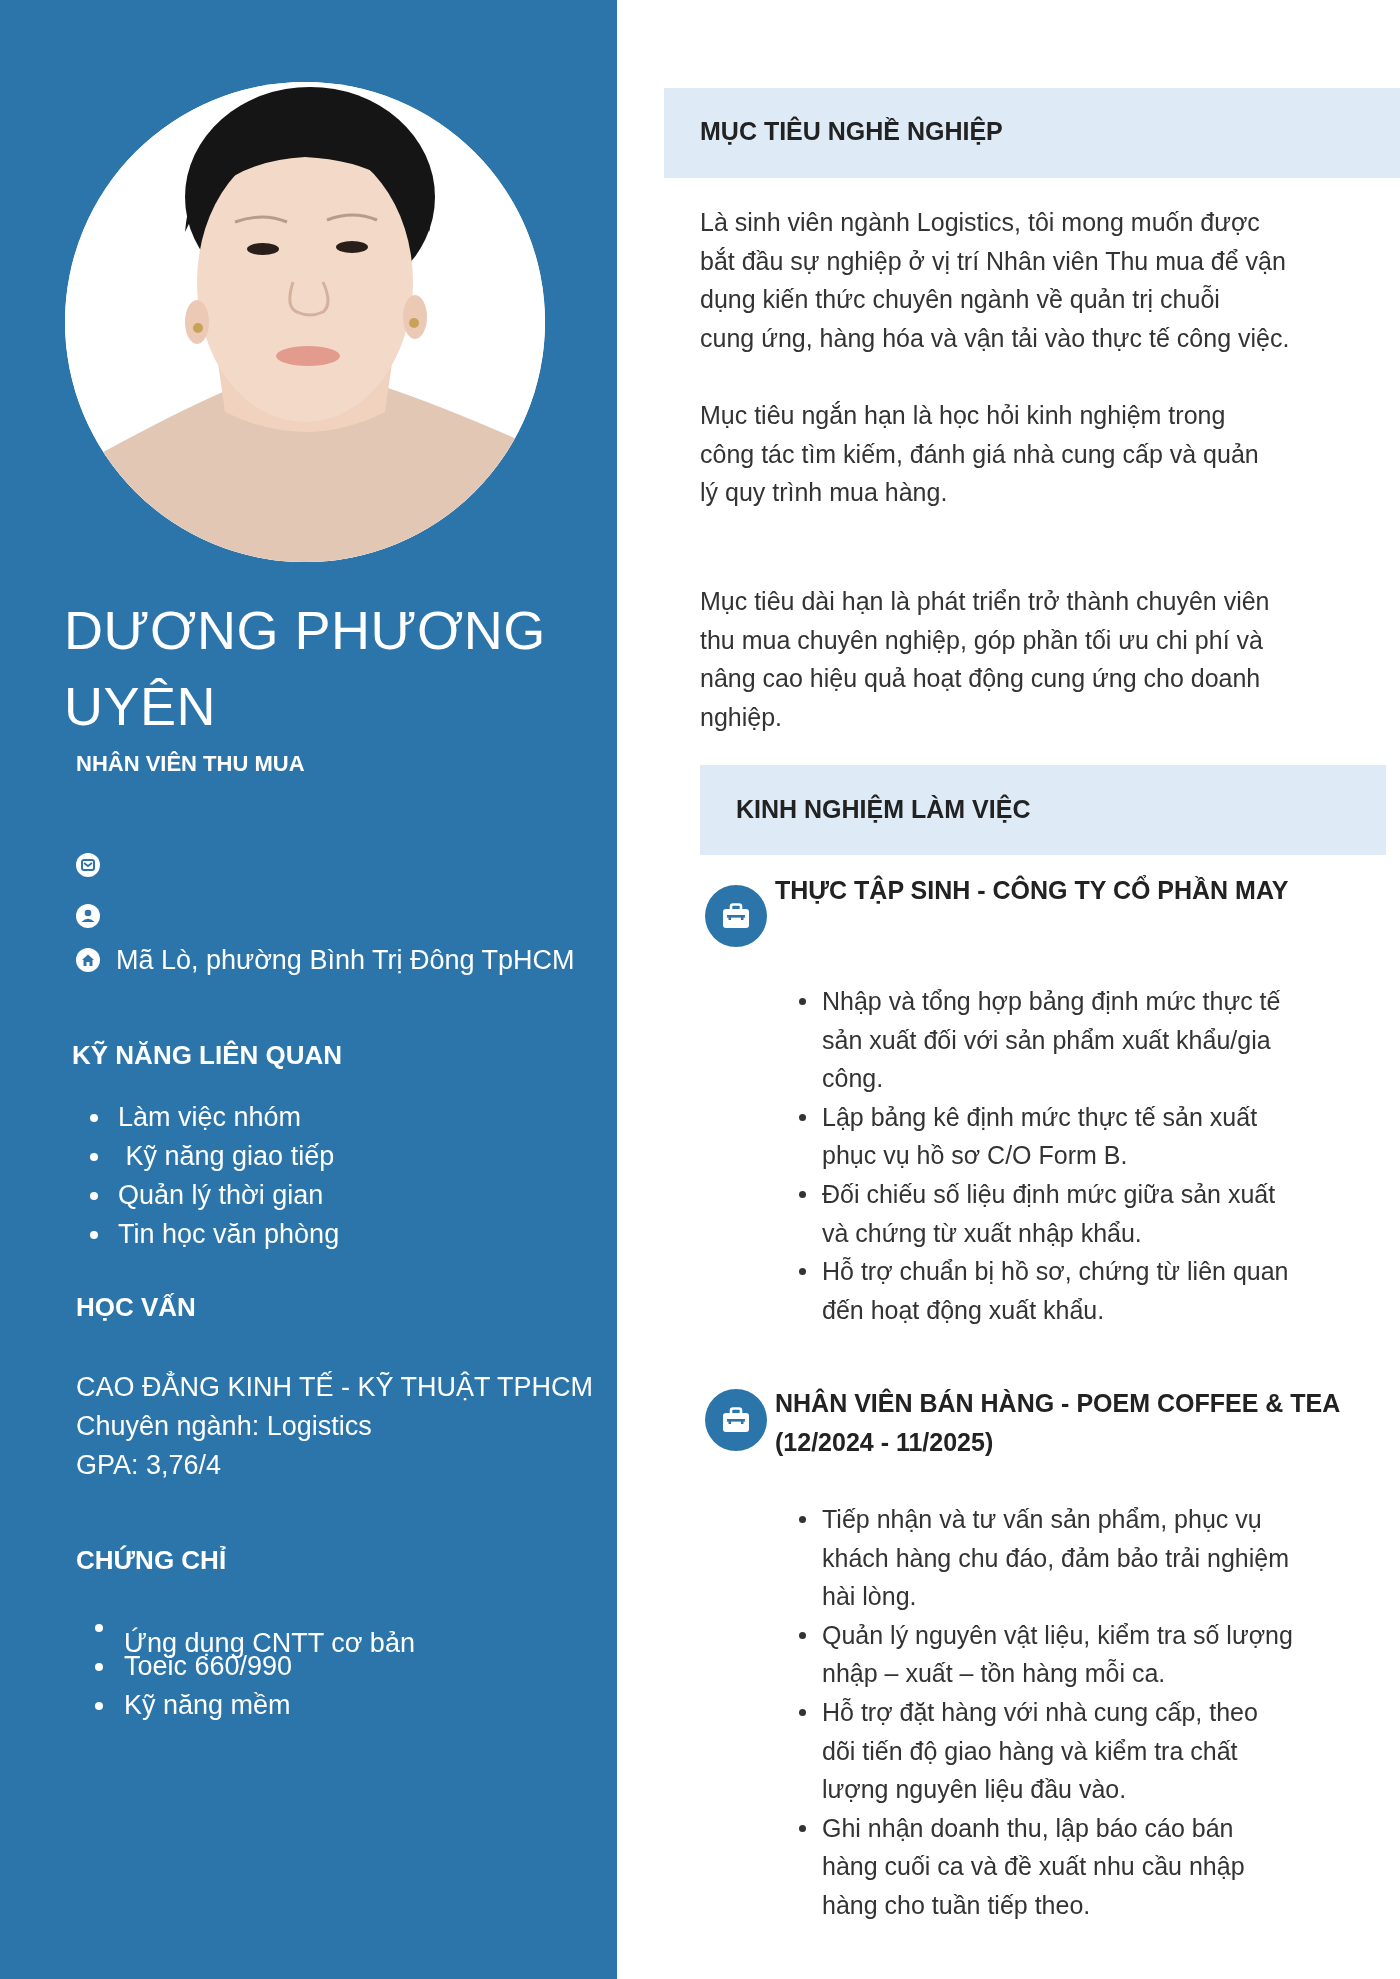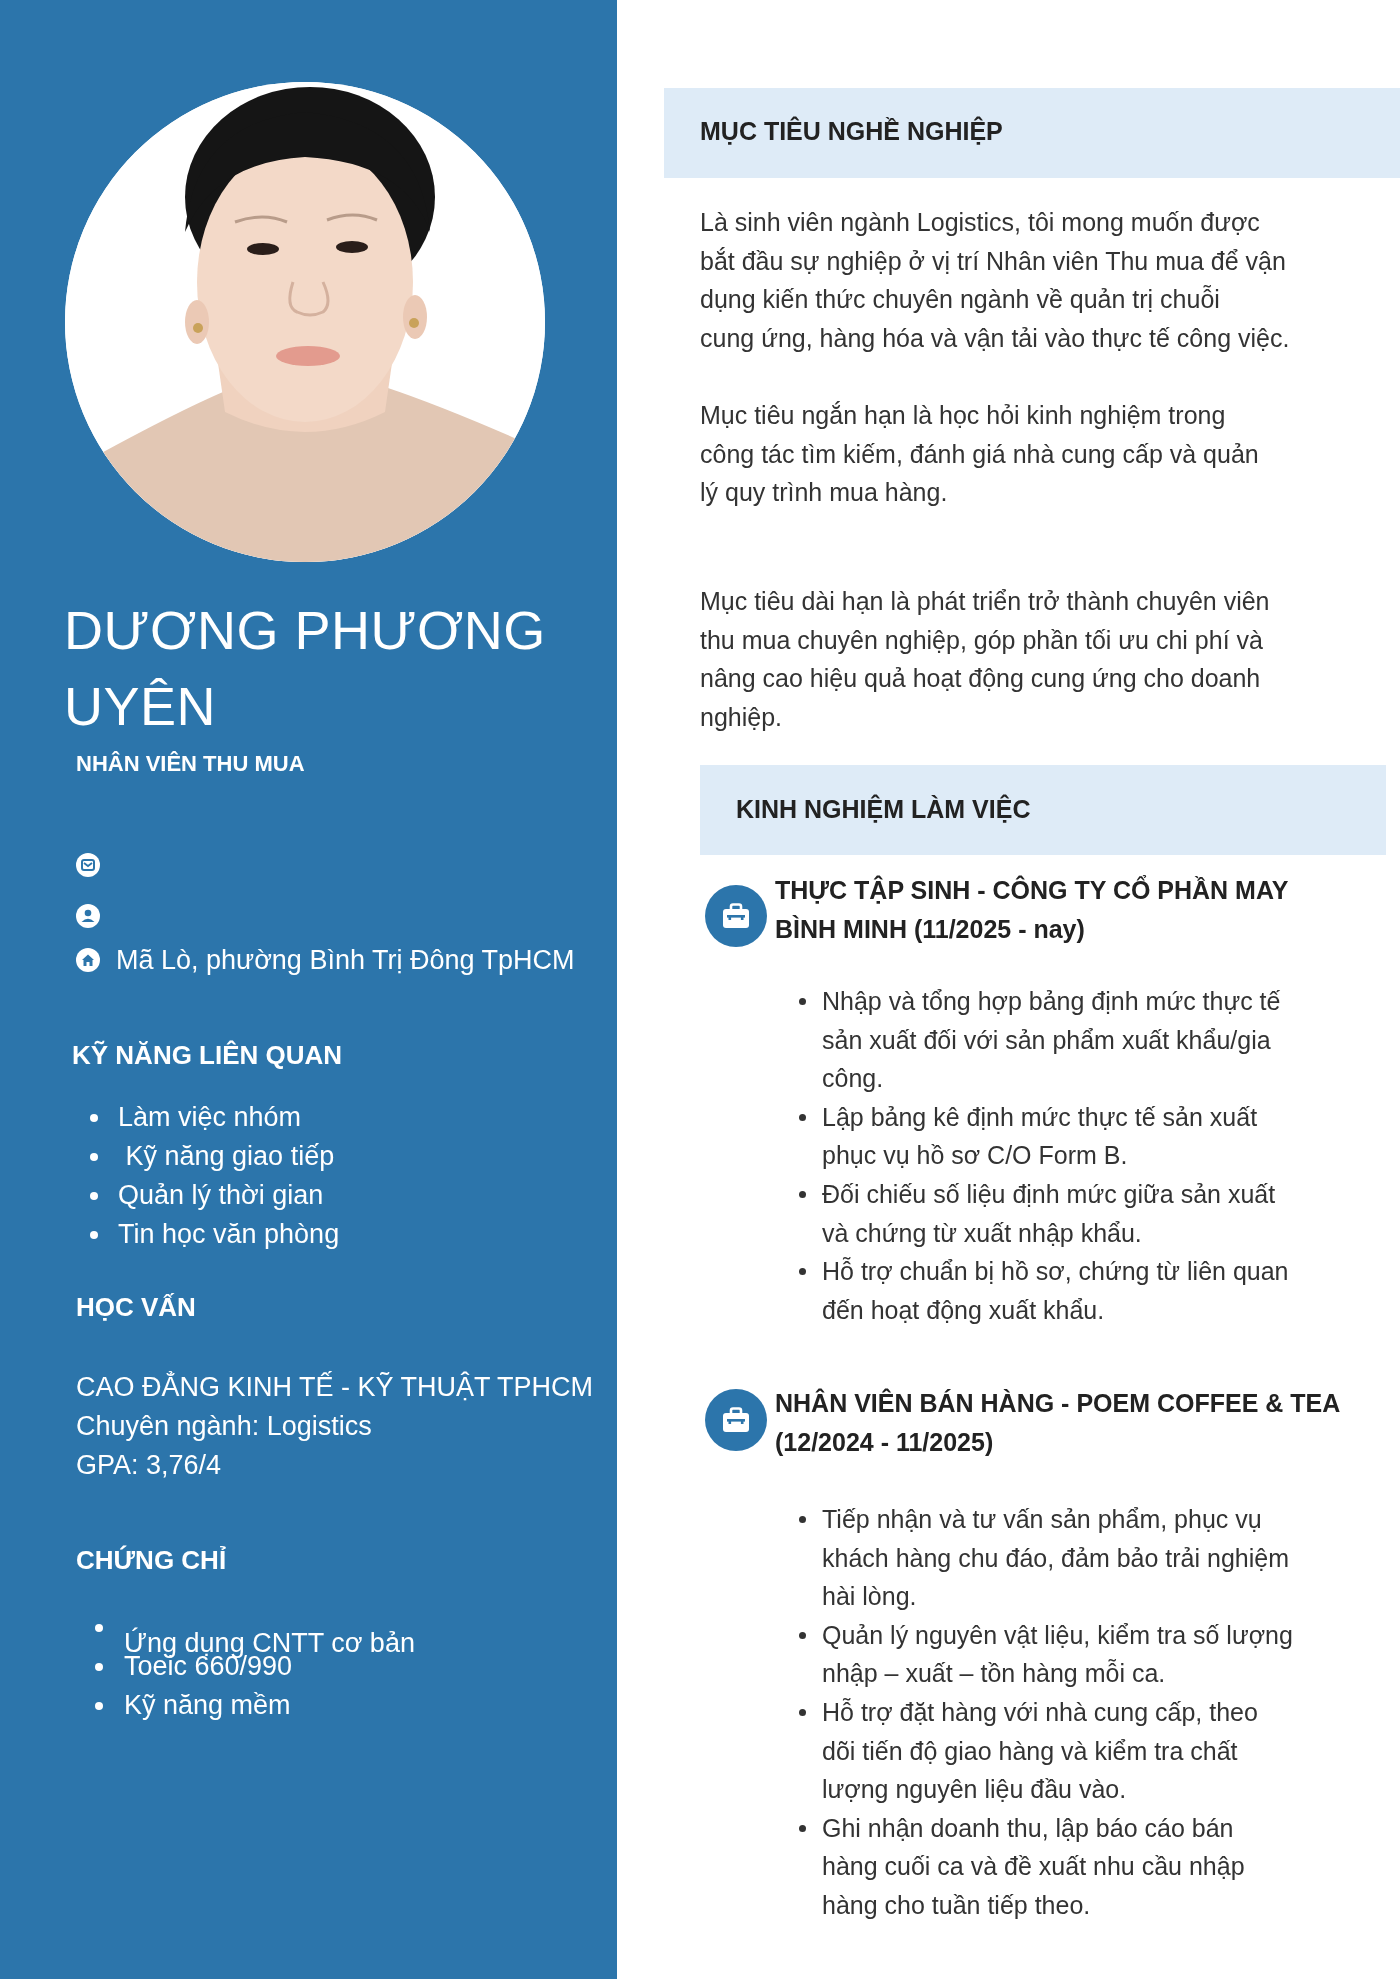--- a/index.html
+++ b/index.html
@@ -232,21 +232,20 @@
   <svg viewBox="0 0 36 36">
     <path d="M13 11 L13 8.5 Q13 6.5 15 6.5 L21 6.5 Q23 6.5 23 8.5 L23 11" fill="none" stroke="#ffffff" stroke-width="2.6"></path>
     <rect x="5" y="11" width="26" height="19" rx="3" fill="#ffffff"></rect>
     <rect x="9" y="17" width="18" height="2.6" fill="#2c75ab"></rect>
     <rect x="10.5" y="17" width="2.6" height="5" fill="#2c75ab"></rect>
     <rect x="22.9" y="17" width="2.6" height="5" fill="#2c75ab"></rect>
   </svg>
 </div>
 <div class="job-head" style="top:871px;">
   <div>THỰC TẬP SINH - CÔNG TY CỔ PHẦN MAY</div>
-  <div>BÌNH MINH (11/2025 - nay)</div>
 </div>
 <ul class="job-bullets" style="top:982px;">
   <li>
       <span class="dot"></span>
     <div class="ln">Nhập và tổng hợp bảng định mức thực tế</div>
     <div class="ln">sản xuất đối với sản phẩm xuất khẩu/gia</div>
     <div class="ln">công.</div>
   </li>
   <li>
       <span class="dot"></span>

